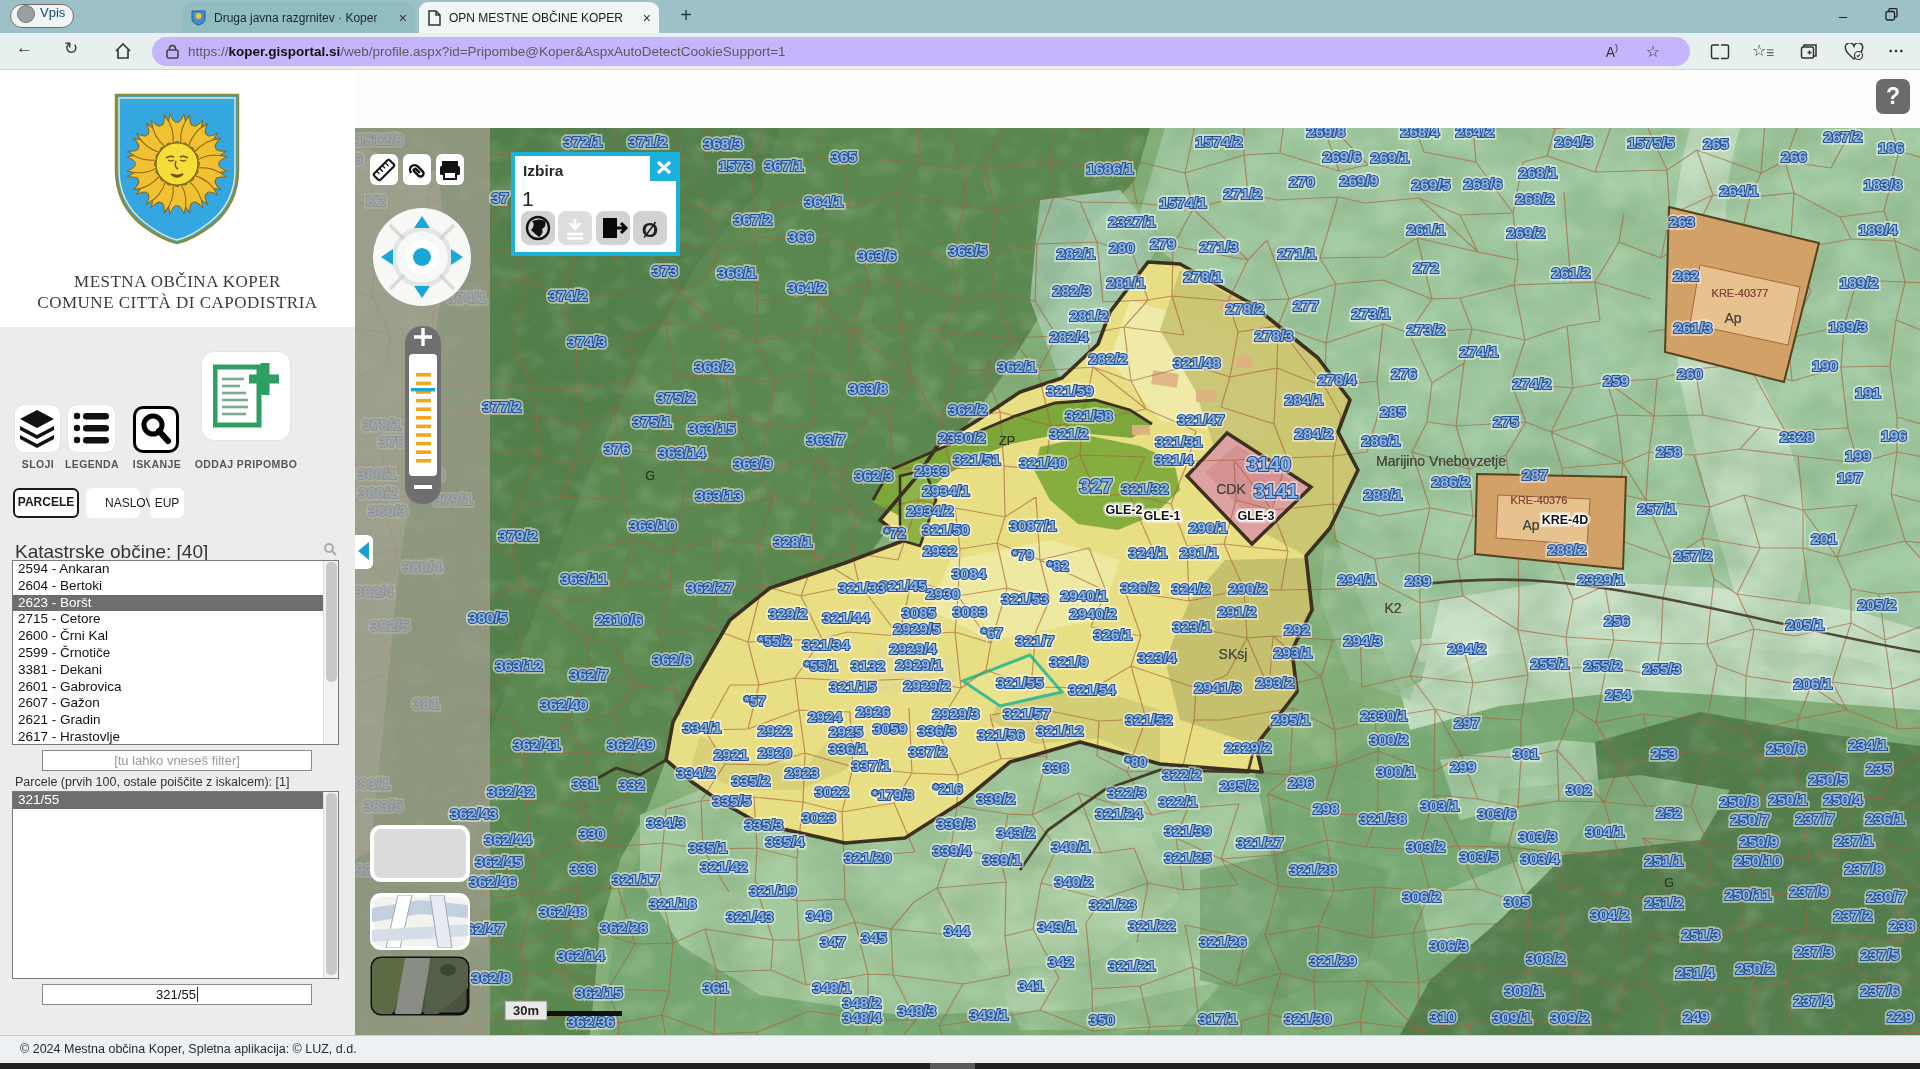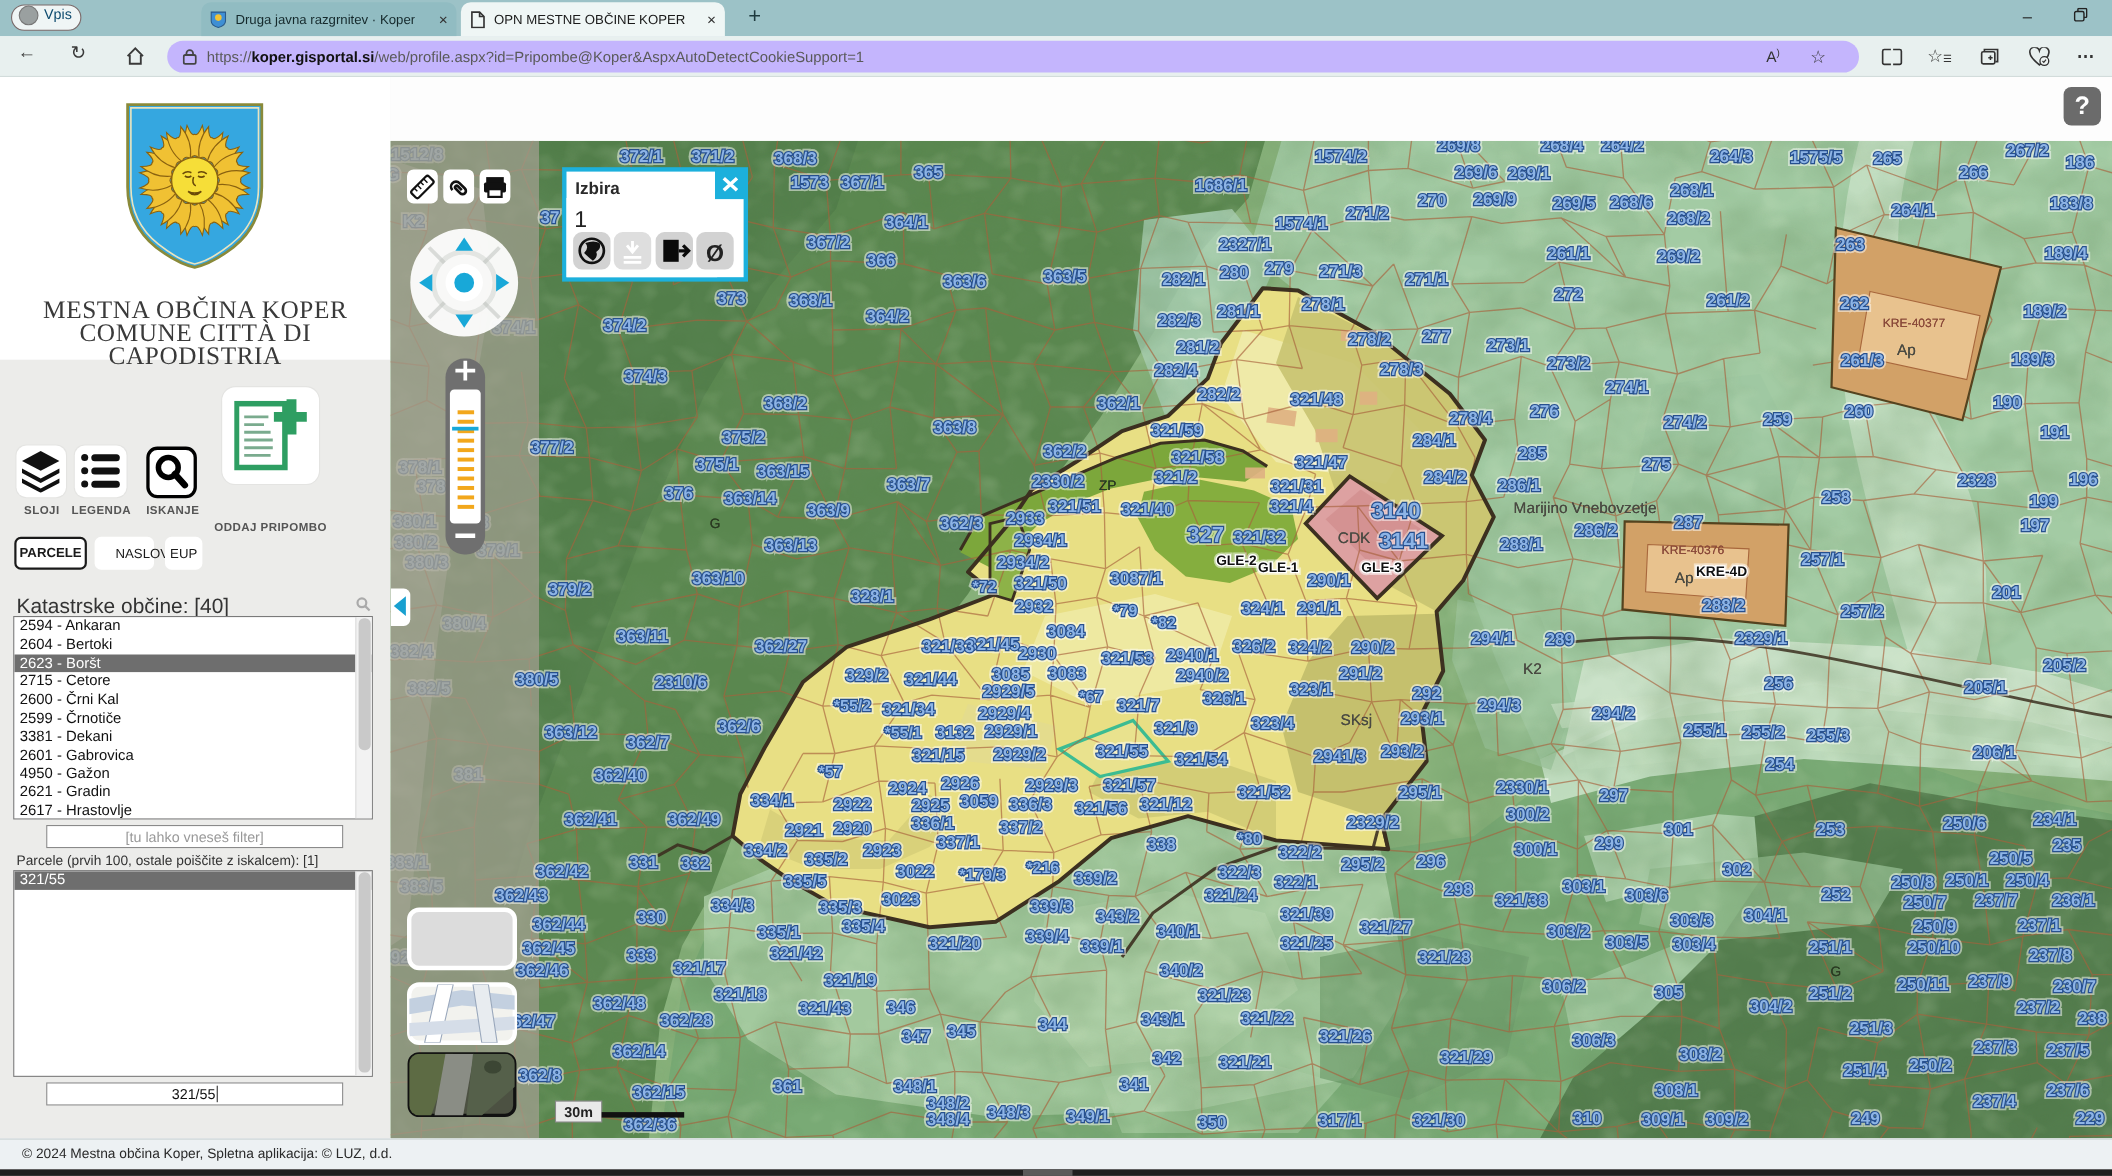--- a/index.html
+++ b/index.html
@@ -14,21 +14,21 @@
 .winbtn {position:absolute;top:3px;width:30px;height:26px;text-align:center;font-size:15px;color:#222;line-height:26px;}
 #addrbar {position:absolute;left:0;top:33px;width:1920px;height:37px;background:#e8f0ef;border-bottom:1px solid #d2dcdb;}
 .navic {position:absolute;top:5px;font-size:17px;color:#3a3a3a;}
 #urlpill {position:absolute;left:152px;top:4px;width:1538px;height:29px;background:#c4b5fd;border-radius:15px;display:flex;align-items:center;}
 .url {font-size:13.5px;color:#5a5a5a;}
 .url b {color:#111;font-weight:bold;}
 .ricon {position:absolute;top:8px;font-size:16px;color:#333;}
 #sidebar {position:absolute;left:0;top:70px;width:355px;height:965px;background:#ececea;}
 #sb-top {position:absolute;left:0;top:0;width:355px;height:257px;background:#fff;text-align:center;}
 #shield {position:absolute;left:112px;top:22px;}
-#sb-title {position:absolute;top:201px;width:355px;font-family:"Liberation Serif",serif;font-size:23px;color:#3a3a3a;line-height:21px;letter-spacing:0.5px;}
+#sb-title {position:absolute;top:201px;width:355px;font-family:"Liberation Serif",serif;font-size:17px;color:#3a3a3a;line-height:21px;letter-spacing:0.5px;}
 #icons {position:absolute;left:0;top:272px;width:355px;height:140px;}
 .icard {position:absolute;background:#fff;border-radius:9px;box-shadow:0 0 0 1px #e4e4e2;}
 .ilab {position:absolute;font-size:10.5px;font-weight:bold;color:#555;text-align:center;letter-spacing:0.4px;}
 #tabs {position:absolute;left:0;top:418px;width:355px;height:36px;}
 .tabb {position:absolute;top:0;height:30px;background:#fff;border-radius:6px;font-size:12px;color:#1a1a1a;text-align:center;line-height:30px;}
 .sblab {position:absolute;left:15px;width:330px;font-size:19px;color:#333;}
 #list1 {position:absolute;left:12px;top:490px;width:327px;height:185px;background:#fff;border:1px solid #7a7a7a;overflow:hidden;font-size:13.5px;color:#111;}
 #list2 {position:absolute;left:12px;top:721px;width:327px;height:188px;background:#fff;border:1px solid #7a7a7a;overflow:hidden;font-size:13.5px;color:#111;}
 .li {height:16.8px;line-height:16.5px;padding-left:5px;white-space:nowrap;}
 .li.sel {background:#6e6e6e;color:#fff;}
@@ -196,41 +196,41 @@
             </g>
        <g stroke="#2e9e62" stroke-width="9">
               <path d="M52 2 V34"></path>
               <path d="M36 18 H66"></path>
             </g>
       </svg>
     </div>
     <div class="ilab" style="left:0px;top:116px;width:76px;">SLOJI</div>
     <div class="ilab" style="left:56px;top:116px;width:72px;">LEGENDA</div>
     <div class="ilab" style="left:122px;top:116px;width:70px;">ISKANJE</div>
-    <div class="ilab" style="left:190px;top:116px;width:112px;margin-top:16px;">ODDAJ PRIPOMBO</div>
+    <div class="ilab" style="left:190px;top:116px;width:112px;">ODDAJ PRIPOMBO</div>
   </div>
   <div id="tabs">
     <div class="tabb" style="left:13px;width:66px;border:2.5px solid #1a1a1a;font-weight:bold;line-height:25px;">PARCELE</div>
     <div class="tabb" style="left:86px;width:54px;padding-left:19px;">NASLOV</div>
     <div class="tabb" style="left:150px;width:34px;">EUP</div>
   </div>
   <div class="sblab" style="top:471px;">Katastrske občine: [40] <svg width="14" height="14" viewBox="0 0 14 14" style="float:right;margin-right:8px;margin-top:1px">
           <circle cx="6" cy="6" r="4" fill="none" stroke="#aaa" stroke-width="2"></circle>
           <path d="M9 9 L13 13" stroke="#aaa" stroke-width="2"></path>
         </svg></div>
   <div id="list1">
         <div class="li">2594 - Ankaran</div>
         <div class="li">2604 - Bertoki</div>
         <div class="li sel">2623 - Boršt</div>
         <div class="li">2715 - Cetore</div>
         <div class="li">2600 - Črni Kal</div>
         <div class="li">2599 - Črnotiče</div>
         <div class="li">3381 - Dekani</div>
         <div class="li">2601 - Gabrovica</div>
-        <div class="li">4950 - Gažon</div>
+        <div class="li">2607 - Gažon</div>
         <div class="li">2621 - Gradin</div>
         <div class="li">2617 - Hrastovlje</div>
         <div class="sb-scroll">
           <div class="sb-thumb"></div>
         </div>
       </div>
   <div class="sbinput" style="top:680px;color:#999;">[tu lahko vneseš filter]</div>
   <div class="sblab" style="top:705px;font-size:12.5px;">Parcele (prvih 100, ostale poiščite z iskalcem): [1]</div>
   <div id="list2">
         <div class="li sel">321/55</div>

